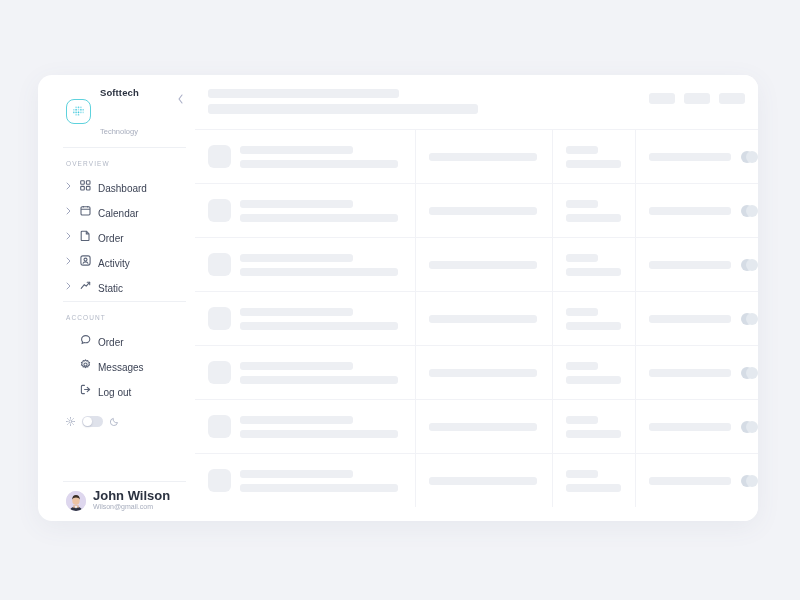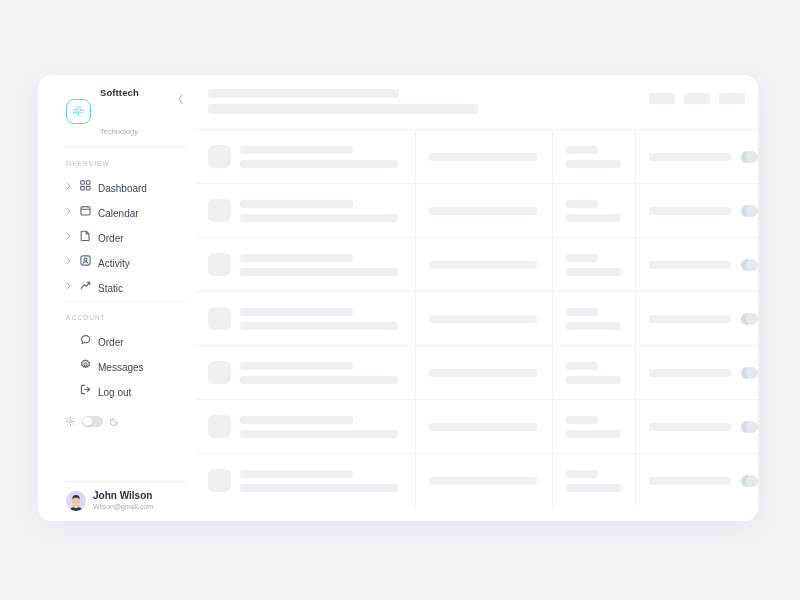--- a/index.html
+++ b/index.html
@@ -200,21 +200,21 @@
     height: 20px;
     flex: 0 0 20px;
     border-radius: 50%;
     background: #d9d3ea;
     overflow: hidden;
     position: relative;
   }
   .avatar svg { display: block; }
   .profile-text { display: flex; flex-direction: column; gap: 1px; min-width: 0; }
   .profile-name {
-    font-size: 10px;
+    font-size: 13px;
     font-weight: bold;
     color: #2b3240;
     line-height: 10px;
   }
   .profile-mail {
     font-size: 7px;
     color: #a7adbd;
     line-height: 9px;
   }
 

